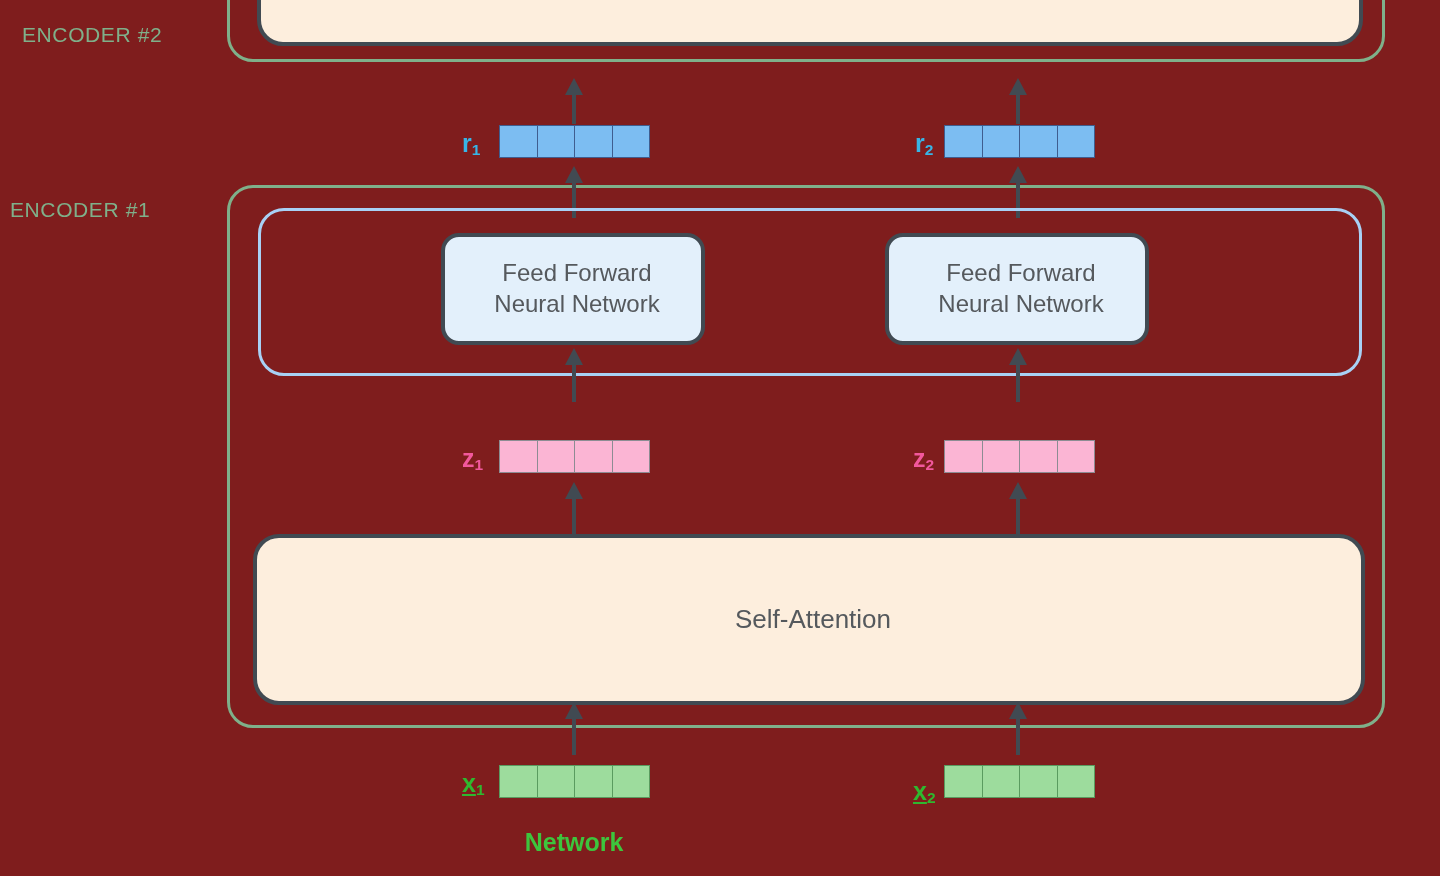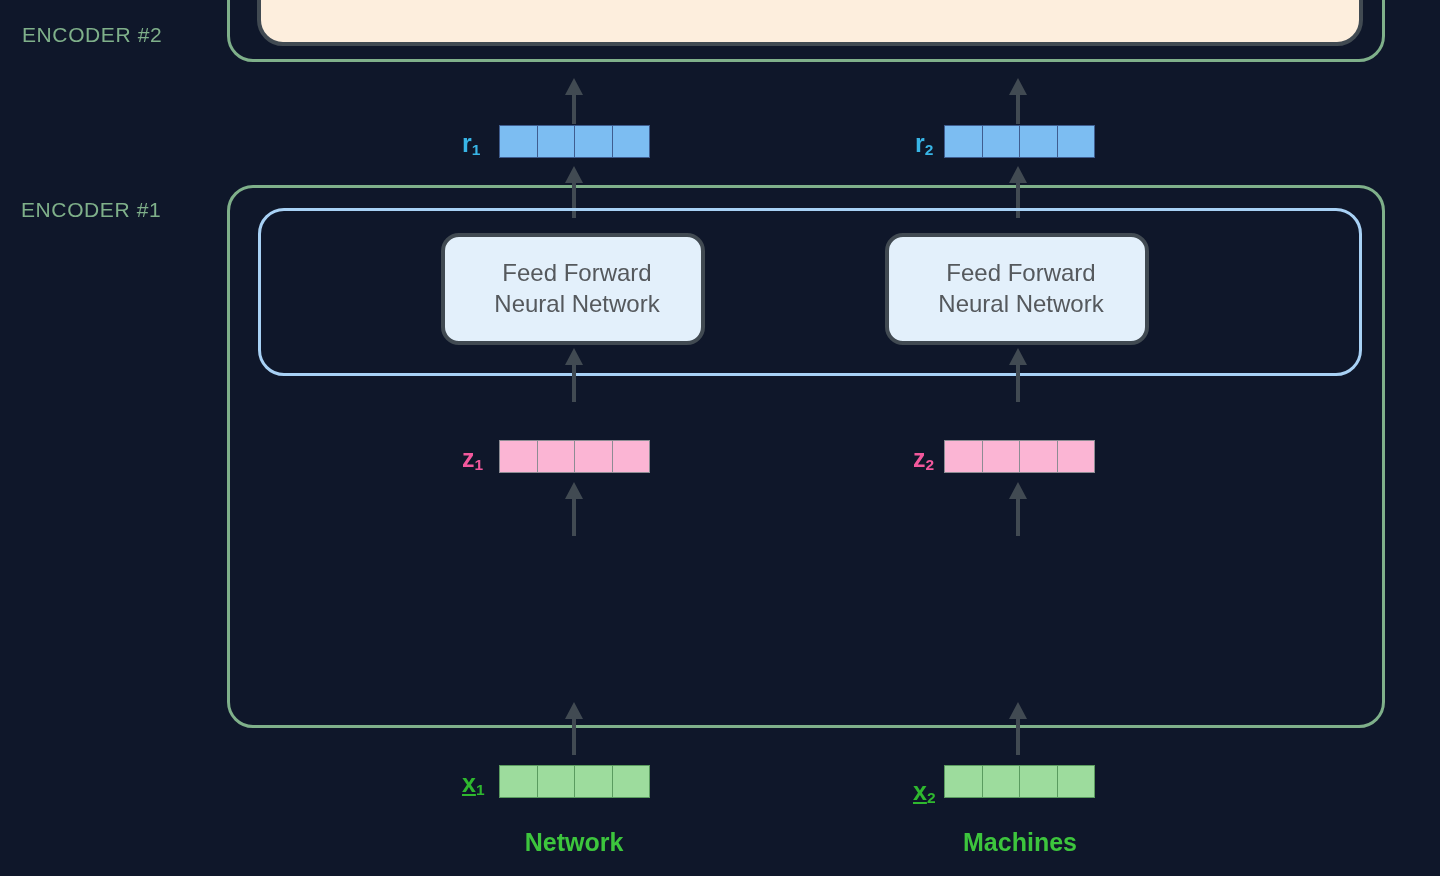--- a/index.html
+++ b/index.html
@@ -4,21 +4,21 @@
 <style>
   html, body {
     margin: 0;
     padding: 0;
     background: #ffffff;
   }
   #canvas {
     position: relative;
     width: 1440px;
     height: 876px;
-    background: #0f172a;
+    background: #7f1d1d;
     font-family: "Liberation Sans", "DejaVu Sans", sans-serif;
     overflow: hidden;
   }
 
   
   .encoder-box {
     position: absolute;
     border: 3px solid #7fb08a;
     border-radius: 26px;
     background: transparent;
@@ -157,21 +157,21 @@
   <div class="vec-label r" style="left:915px; top:131px;">r<sub>2</sub></div>
   <div class="vec blue" style="left:944px; top:125px; width:151px; height:33px;">
     <div class="cell"></div>
     <div class="cell"></div>
     <div class="cell"></div>
     <div class="cell"></div>
   </div>
 
   <div class="encoder-box" style="left:227px; top:185px; width:1158px; height:543px;"></div>
 
-  <div class="encoder-label" style="left:21px; top:198px;">ENCODER #1</div>
+  <div class="encoder-label" style="left:10px; top:198px;">ENCODER #1</div>
 
   <div class="arrow" style="left:563px; top:166px; height:52px;">
     <svg width="22" height="52" viewBox="0 0 22 52">
       <path d="M11 0 L20 17 L13 17 L13 52 L9 52 L9 17 L2 17 Z" fill="#414a52"></path>
     </svg>
   </div>
   <div class="arrow" style="left:1007px; top:166px; height:52px;">
     <svg width="22" height="52" viewBox="0 0 22 52">
       <path d="M11 0 L20 17 L13 17 L13 52 L9 52 L9 17 L2 17 Z" fill="#414a52"></path>
     </svg>
@@ -224,20 +224,23 @@
     <svg width="22" height="54" viewBox="0 0 22 54">
       <path d="M11 0 L20 17 L13 17 L13 54 L9 54 L9 17 L2 17 Z" fill="#414a52"></path>
     </svg>
   </div>
   <div class="arrow" style="left:1007px; top:482px; height:54px;">
     <svg width="22" height="54" viewBox="0 0 22 54">
       <path d="M11 0 L20 17 L13 17 L13 54 L9 54 L9 17 L2 17 Z" fill="#414a52"></path>
     </svg>
   </div>
 
+  <div class="comp-box attention" style="left:253px; top:534px; width:1112px; height:171px;">
+    <span>Self-Attention</span>
+  </div>
 
   <div class="arrow" style="left:563px; top:702px; height:53px;">
     <svg width="22" height="53" viewBox="0 0 22 53">
       <path d="M11 0 L20 17 L13 17 L13 53 L9 53 L9 17 L2 17 Z" fill="#414a52"></path>
     </svg>
   </div>
   <div class="arrow" style="left:1007px; top:702px; height:53px;">
     <svg width="22" height="53" viewBox="0 0 22 53">
       <path d="M11 0 L20 17 L13 17 L13 53 L9 53 L9 17 L2 17 Z" fill="#414a52"></path>
     </svg>
@@ -253,15 +256,14 @@
 
   <div class="vec-label x" style="left:913px; top:771px;margin-top:8px;">x<sub>2</sub></div>
   <div class="vec green" style="left:944px; top:765px; width:151px; height:33px;">
     <div class="cell"></div>
     <div class="cell"></div>
     <div class="cell"></div>
     <div class="cell"></div>
   </div>
 
   <div class="word" style="left:474px; top:828px; width:200px;">Network</div>
-  <div class="word" style="left:920px; top:828px; width:200px;">Machines</div>
 
 </div>
 
 </body></html>

